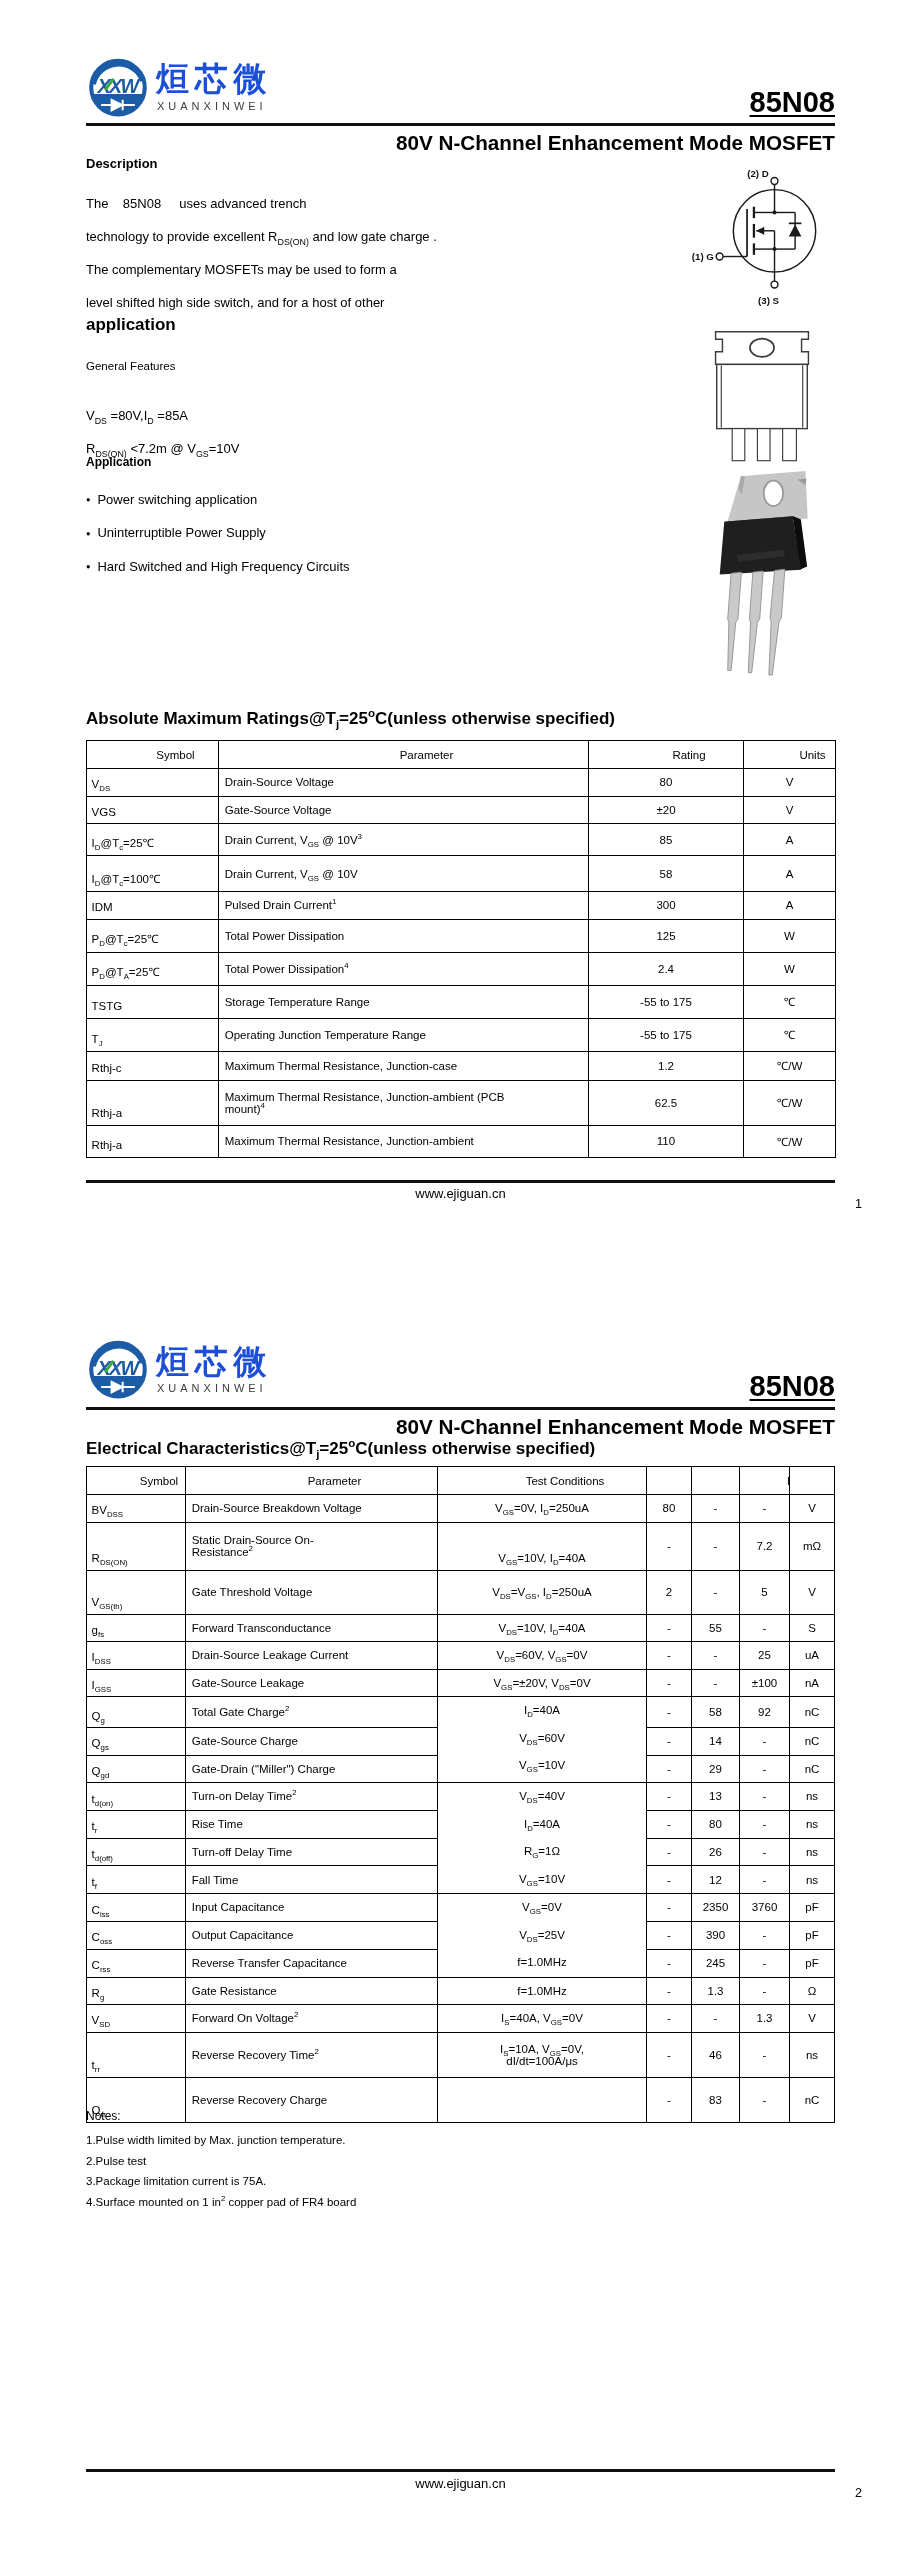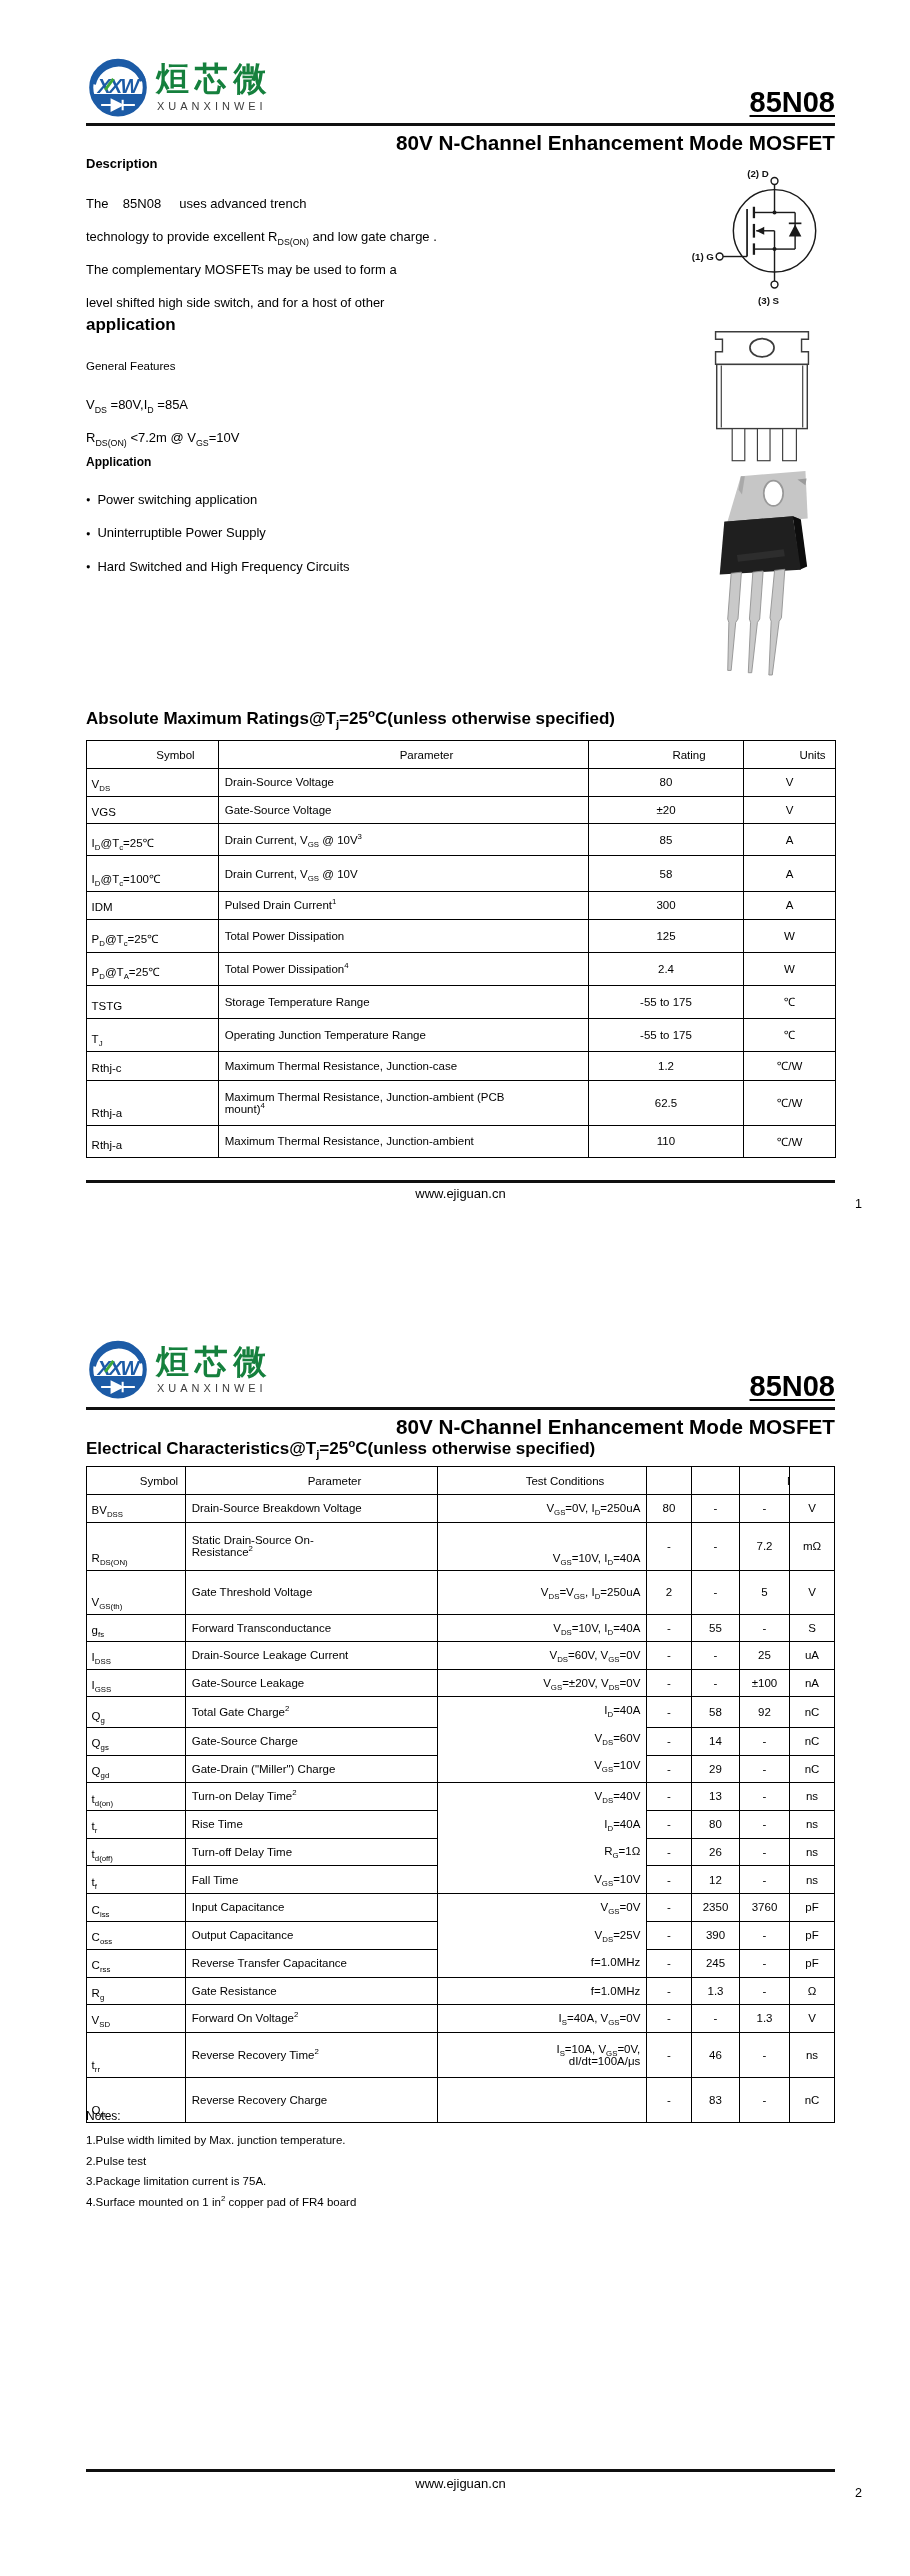--- a/index.html
+++ b/index.html
@@ -2,41 +2,41 @@
 <html style="font-size:9.2px"><head>
 <meta charset="utf-8">
 <style>
   html,body{margin:0;padding:0;background:#e8e8e8;}
   .sheet{position:relative;width:910px;height:2576px;background:#ffffff;margin:0 auto;
          font-family:"Liberation Sans",sans-serif;color:#000;overflow:hidden;}
   .abs{position:absolute;}
   sub{font-size:68%;line-height:0;}
   sup{font-size:68%;line-height:0;}
 
-  .brand-cn{font-size:33px;font-weight:bold;letter-spacing:5.7px;color:#15803d;}
+  .brand-cn{font-size:33px;font-weight:bold;letter-spacing:5.7px;color:#1d4ed8;}
   .brand-latin{font-size:11px;letter-spacing:4px;color:#3d3d3d;}
   .part-number{width:376px;text-align:right;font-size:29px;font-weight:bold;
                text-decoration:underline;text-decoration-thickness:2.3px;text-underline-offset:3.4px;}
   .rule{width:749px;height:2.9px;background:#101010;}
   .doc-title{width:574px;text-align:right;font-size:20.7px;font-weight:bold;}
   .sec-h1{font-size:13px;font-weight:bold;}
   .sec-h2{font-size:17px;font-weight:bold;}
   .sec-h3{font-size:12px;font-weight:bold;}
   .body-text{font-size:13px;line-height:33px;white-space:pre-wrap;}
   .plain{font-size:11.5px;}
   .bullet-list .bullet-item::before{content:"●";font-size:7.5px;vertical-align:1.7px;margin-right:6.9px;}
   .table-h{font-size:17px;font-weight:bold;}
 
   table.dtable{border-collapse:collapse;table-layout:fixed;width:749px;border:1.7px solid #000;}
   table.dtable th, table.dtable td{border:1.1px solid #000;font-size:11.5px;overflow:hidden;}
   table.dtable th{font-weight:normal;text-align:center;height:25px;padding-left:47px;}
   .c-sym{text-align:left;vertical-align:bottom;padding:2.3px 3.4px 5.2px 4.6px;}
   .c-param{text-align:left;vertical-align:middle;padding:2.3px 5.7px;}
   .c-mid{text-align:center;vertical-align:middle;padding:1.1px 2.3px;}
-  .c-cond{text-align:right;vertical-align:middle;padding:2.3px 5.7px;margin-top:24px;}
+  .c-cond{text-align:center;vertical-align:middle;padding:2.3px 5.7px;margin-top:24px;}
   .c-merged{vertical-align:top;line-height:27.5px;padding-top:0;padding-bottom:0;}
 
   .notes-list{font-size:11.5px;line-height:20.7px;}
   .footer-url{width:749px;text-align:center;font-size:13px;}
   .footer-page{font-size:12.6px;}
 </style>
 </head>
 <body>
 
 <div class="sheet">
@@ -65,21 +65,21 @@
   <div class="abs brand-latin" style="left:157px;top:100px">XUANXINWEI</div>
   <div class="abs part-number" style="left:459px;top:86px">85N08</div>
   <div class="abs rule" style="left:86px;top:123px"></div>
   <div class="abs doc-title" style="left:261px;top:131px">80V N-Channel Enhancement Mode MOSFET</div>
 
   <div class="abs sec-h1" style="left:86px;top:156px">Description</div>
   <div class="abs body-text" style="left:86px;top:187px;width:574px"><div class="desc-line">The    85N08     uses advanced trench</div><div class="desc-line">technology to provide excellent R<sub>DS(ON)</sub> and low gate charge .</div><div class="desc-line">The complementary MOSFETs may be used to form a</div><div class="desc-line">level shifted high side switch, and for a host of other</div></div>
 
   <div class="abs sec-h2" style="left:86px;top:315px">application</div>
   <div class="abs plain" style="left:86px;top:360px">General Features</div>
-  <div class="abs body-text" style="left:86px;top:388px;width:459px"><div class="feature-item">V<sub>DS</sub> =80V,I<sub>D</sub> =85A</div><div class="feature-item">R<sub>DS(ON)</sub> &lt;7.2m @ V<sub>GS</sub>=10V</div></div>
+  <div class="abs body-text" style="left:86px;top:399px;width:459px"><div class="feature-item">V<sub>DS</sub> =80V,I<sub>D</sub> =85A</div><div class="feature-item">R<sub>DS(ON)</sub> &lt;7.2m @ V<sub>GS</sub>=10V</div></div>
 
   <div class="abs sec-h3" style="left:86px;top:455px">Application</div>
   <div class="abs body-text bullet-list" style="left:86px;top:483px;width:516px"><div class="bullet-item">Power switching application</div><div class="bullet-item">Uninterruptible Power Supply</div><div class="bullet-item">Hard Switched and High Frequency Circuits</div></div>
 
   <svg class="abs" style="left:683px;top:162px" width="143" height="149" viewBox="0 0 250 260">
     <g stroke="#1a1a1a" stroke-width="2.5" fill="none">
       <circle cx="160" cy="120" r="72"></circle>
       <circle cx="160" cy="33" r="6"></circle>
       <circle cx="64" cy="165" r="6"></circle>
       <circle cx="160" cy="214" r="6"></circle>

